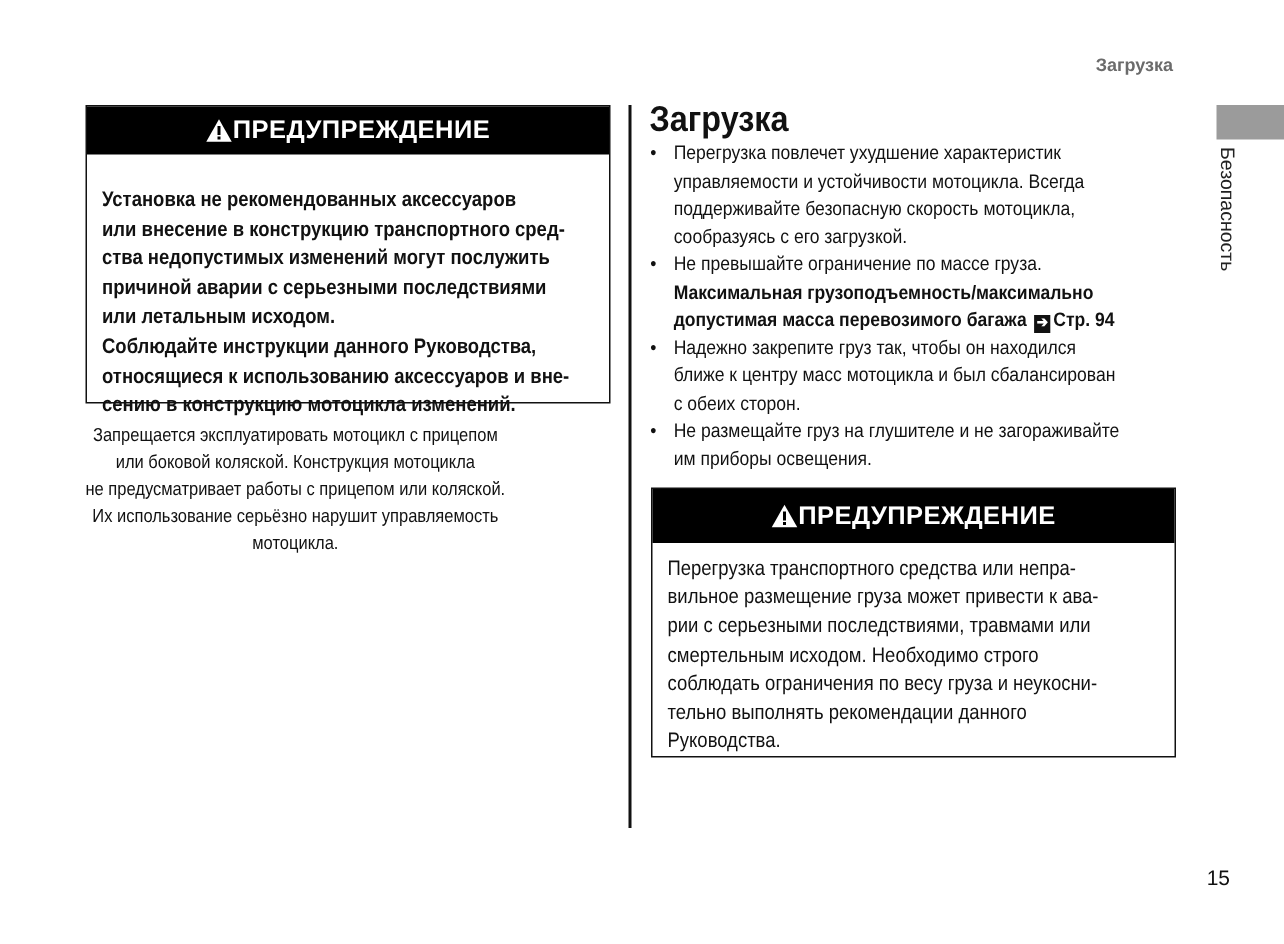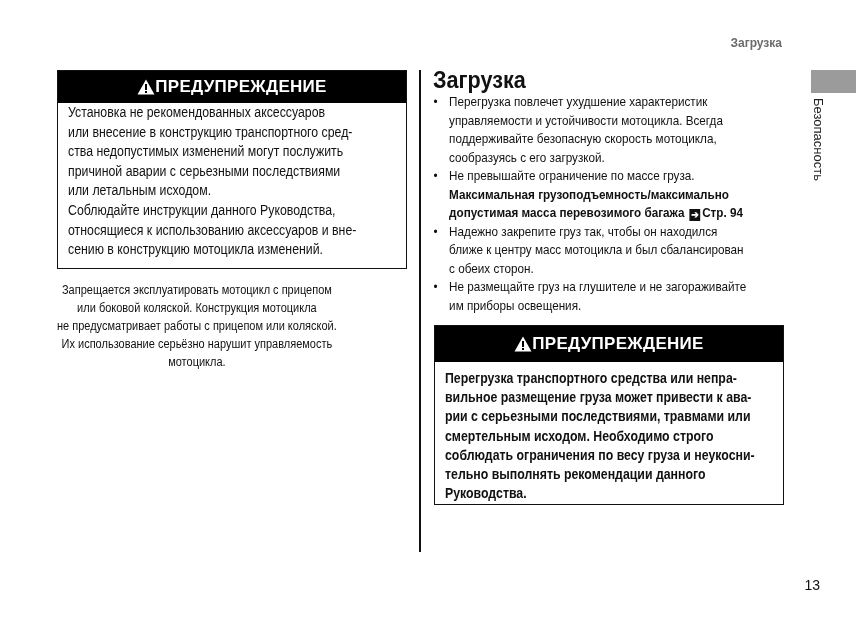--- a/index.html
+++ b/index.html
@@ -22,25 +22,25 @@
     .warn-head { background: #000; color: #fff; font-weight: bold; text-align: center;
       display: flex; align-items: center; justify-content: center; gap: 0; }
     .warn-title { font-size: 17px; letter-spacing: 0.3px; }
     .warn-body { padding: 6px 10px 6px 10px; font-size: 14px; line-height: 19.6px;
       transform-origin: 0 0; }
     .condensed { display: inline-block; transform: scaleX(0.88); transform-origin: 0 0; white-space: nowrap; }
     .line { display: block; white-space: nowrap; }
 
     #box-left { left: 57px; top: 70px; width: 350px; height: 199px; }
     #box-left .warn-head { height: 32px; }
-    #box-left .warn-body { padding-top: 0; }
+    #box-left .warn-body { padding-top: 20px; font-weight: bold; }
 
     #box-right { left: 434px; top: 325px; width: 350px; height: 180px; }
     #box-right .warn-head { height: 36px; }
-    #box-right .warn-body { padding-top: 7px; line-height: 19.2px; font-weight: bold; }
+    #box-right .warn-body { padding-top: 7px; line-height: 19.2px; }
 
     .plain { left: 57px; top: 281px; font-size: 12.5px; line-height: 18px; text-align: center; }
 
     .section-title { left: 433px; top: 66px; font-size: 24px; font-weight: bold;
       transform: scaleX(0.9); transform-origin: 0 0; }
     .bullets { left: 432px; top: 93px; width: 352px; font-size: 13px; line-height: 18.5px; }
     .bullet { position: relative; padding-left: 19px; }
     .bullet .dot { position: absolute; left: 0; top: 0; width: 8px; text-align: center; }
     .bold { font-weight: bold; }
     .ref-icon { display: inline-block; width: 12px; height: 12px; background: #111; color: #fff;
@@ -139,13 +139,13 @@
       <span class="line">вильное размещение груза может привести к ава-</span>
       <span class="line">рии с серьезными последствиями, травмами или</span>
       <span class="line">смертельным исходом. Необходимо строго</span>
       <span class="line">соблюдать ограничения по весу груза и неукосни-</span>
       <span class="line">тельно выполнять рекомендации данного</span>
       <span class="line">Руководства.</span>
     </span>
   </div>
 </div>
 
-<div class="abs page-number">13</div>
+<div class="abs page-number">15</div>
 
 </body></html>

